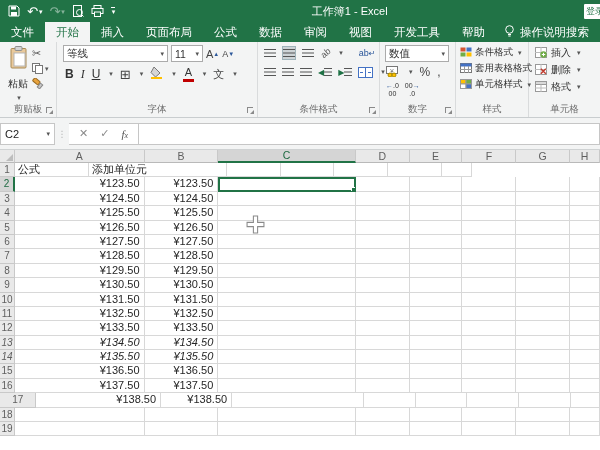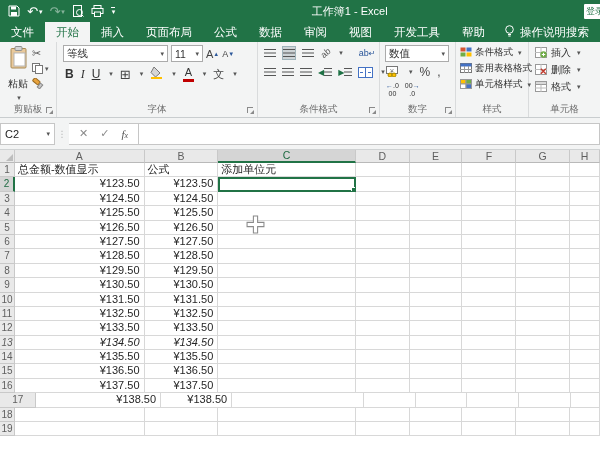--- a/index.html
+++ b/index.html
@@ -446,21 +446,20 @@
         <div class="chead hl" style="width: 138px;">C</div>
         <div class="chead" style="width: 54px;">D</div>
         <div class="chead" style="width: 53px;">E</div>
         <div class="chead" style="width: 54px;">F</div>
         <div class="chead" style="width: 54px;">G</div>
         <div class="chead" style="width: 30px;">H</div>
       </div>
     <div id="grid-rows">
         <div class="srow" style="height: 14.4px;">
           <div class="rhead" style="width: 15px; line-height: 14.4px;">1</div>
-          <div class="cell txt" style="width: 130px; line-height: 13.4px;">总金额-数值显示</div>
           <div class="cell txt" style="width: 74px; line-height: 13.4px;">公式</div>
           <div class="cell txt" style="width: 138px; line-height: 13.4px;">添加单位元</div>
           <div class="cell txt" style="width: 54px; line-height: 13.4px;"></div>
           <div class="cell txt" style="width: 53px; line-height: 13.4px;"></div>
           <div class="cell txt" style="width: 54px; line-height: 13.4px;"></div>
           <div class="cell txt" style="width: 54px; line-height: 13.4px;"></div>
           <div class="cell txt" style="width: 30px; line-height: 13.4px;"></div>
         </div>
         <div class="srow" style="height: 14.4px;">
           <div class="rhead hl" style="width: 15px; line-height: 14.4px;">2</div>
@@ -589,21 +588,21 @@
           <div class="rhead" style="width: 15px; line-height: 14.4px;">13</div>
           <div class="cell num" style="width: 130px; line-height: 13.4px;">¥134.50</div>
           <div class="cell num" style="width: 74px; line-height: 13.4px;">¥134.50</div>
           <div class="cell num" style="width: 138px; line-height: 13.4px;"></div>
           <div class="cell num" style="width: 54px; line-height: 13.4px;"></div>
           <div class="cell num" style="width: 53px; line-height: 13.4px;"></div>
           <div class="cell num" style="width: 54px; line-height: 13.4px;"></div>
           <div class="cell num" style="width: 54px; line-height: 13.4px;"></div>
           <div class="cell num" style="width: 30px; line-height: 13.4px;"></div>
         </div>
-        <div class="srow" style="height: 14.4px;">
+        <div class="srow" style="height: 14.4px; font-style: italic;">
           <div class="rhead" style="width: 15px; line-height: 14.4px;">14</div>
           <div class="cell num" style="width: 130px; line-height: 13.4px;">¥135.50</div>
           <div class="cell num" style="width: 74px; line-height: 13.4px;">¥135.50</div>
           <div class="cell num" style="width: 138px; line-height: 13.4px;"></div>
           <div class="cell num" style="width: 54px; line-height: 13.4px;"></div>
           <div class="cell num" style="width: 53px; line-height: 13.4px;"></div>
           <div class="cell num" style="width: 54px; line-height: 13.4px;"></div>
           <div class="cell num" style="width: 54px; line-height: 13.4px;"></div>
           <div class="cell num" style="width: 30px; line-height: 13.4px;"></div>
         </div>

